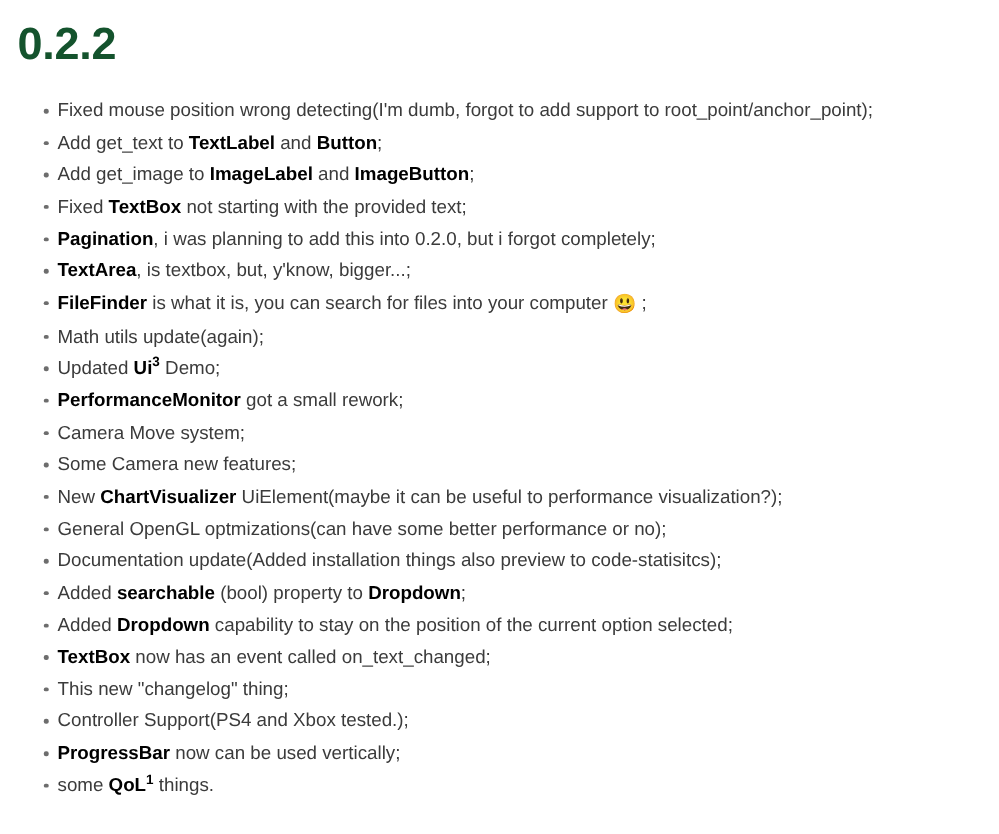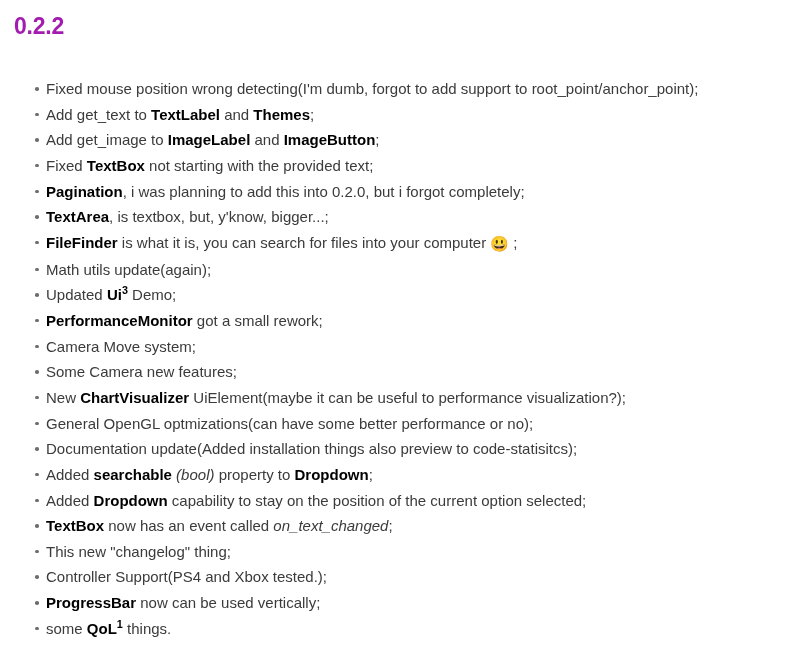--- a/index.html
+++ b/index.html
@@ -18,23 +18,23 @@
   }
   .page {
     width: 799px;
     height: 667px;
     box-sizing: border-box;
     padding: 0;
     background: #ffffff;
     position: relative;
   }
   .version-heading {
-    font-size: 23px;
+    font-size: 36px;
     font-weight: bold;
-    color: #a21caf;
+    color: #14532d;
     margin: 0;
     padding: 12px 0 0 14px;
     line-height: 1.25;
     letter-spacing: -0.2px;
   }
   ul.changelog-list {
     list-style: none;
     margin: 0;
     padding: 0;
     position: absolute;
@@ -58,41 +58,40 @@
     width: 3.5px;
     height: 3.5px;
     border-radius: 50%;
     background: #6d6d6d;
   }
   .b {
     font-weight: bold;
     color: #000000;
   }
   .i {
-    font-style: italic;
   }
   .sup {
     font-size: 0.72em;
     vertical-align: super;
     line-height: 0;
   }
   .emoji {
     font-size: 15px;
     vertical-align: -1px;
   }
 </style>
 </head>
 <body>
 
 <div class="page">
   <h1 class="version-heading">0.2.2</h1>
 
   <ul class="changelog-list">
       <li><span>Fixed mouse position wrong detecting(I'm dumb, forgot to add support to root_point/anchor_point);</span></li>
-      <li><span>Add get_text to </span><span class="b">TextLabel</span><span> and </span><span class="b">Themes</span><span>;</span></li>
+      <li><span>Add get_text to </span><span class="b">TextLabel</span><span> and </span><span class="b">Button</span><span>;</span></li>
       <li><span>Add get_image to </span><span class="b">ImageLabel</span><span> and </span><span class="b">ImageButton</span><span>;</span></li>
       <li><span>Fixed </span><span class="b">TextBox</span><span> not starting with the provided text;</span></li>
       <li><span class="b">Pagination</span><span>, i was planning to add this into 0.2.0, but i forgot completely;</span></li>
       <li><span class="b">TextArea</span><span>, is textbox, but, y'know, bigger...;</span></li>
       <li><span class="b">FileFinder</span><span> is what it is, you can search for files into your computer </span><span class="emoji">😃</span><span> ;</span></li>
       <li><span>Math utils update(again);</span></li>
       <li><span>Updated </span><span class="b">Ui</span><span class="b sup">3</span><span> Demo;</span></li>
       <li><span class="b">PerformanceMonitor</span><span> got a small rework;</span></li>
       <li><span>Camera Move system;</span></li>
       <li><span>Some Camera new features;</span></li>

